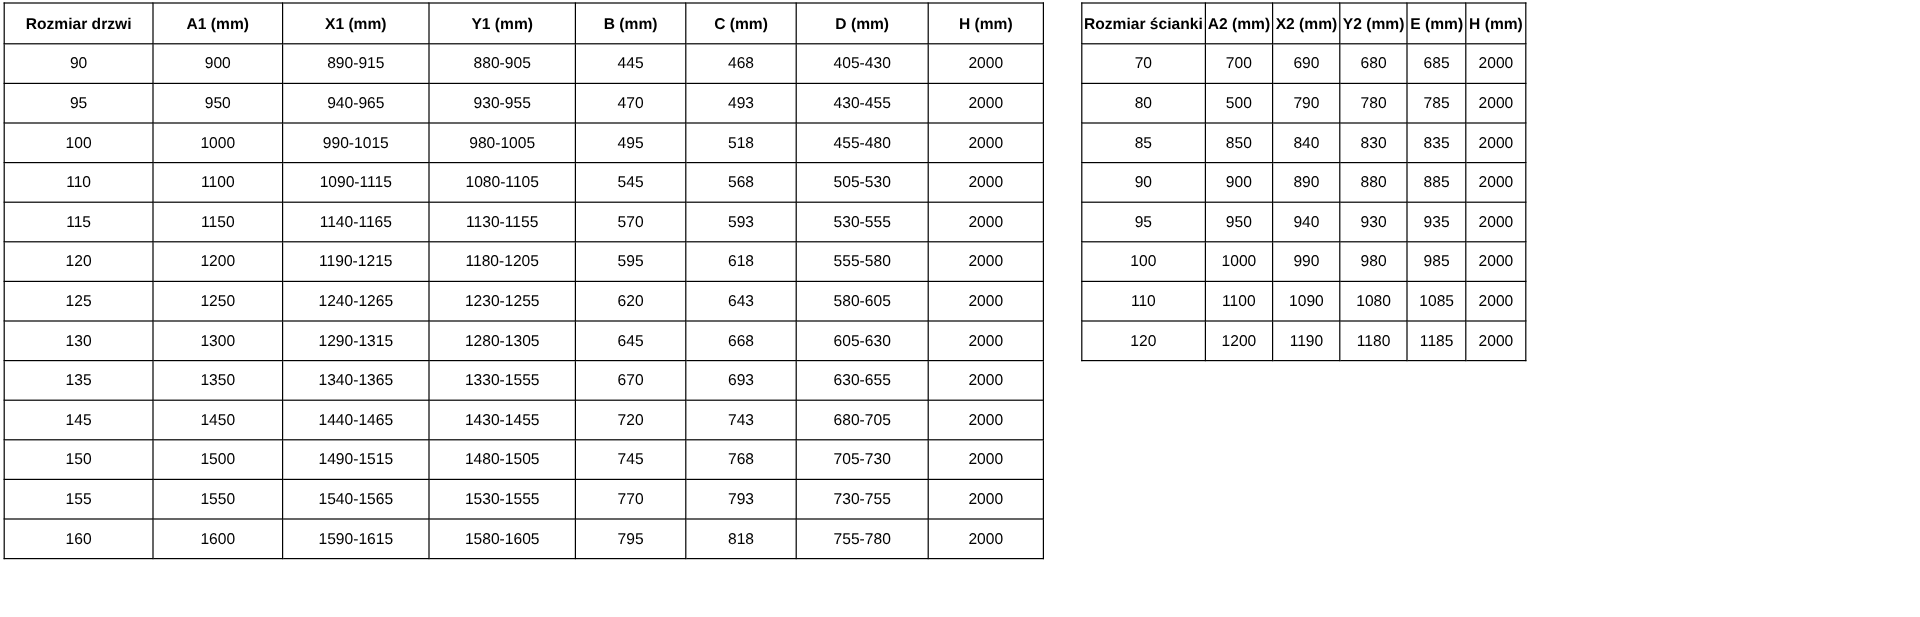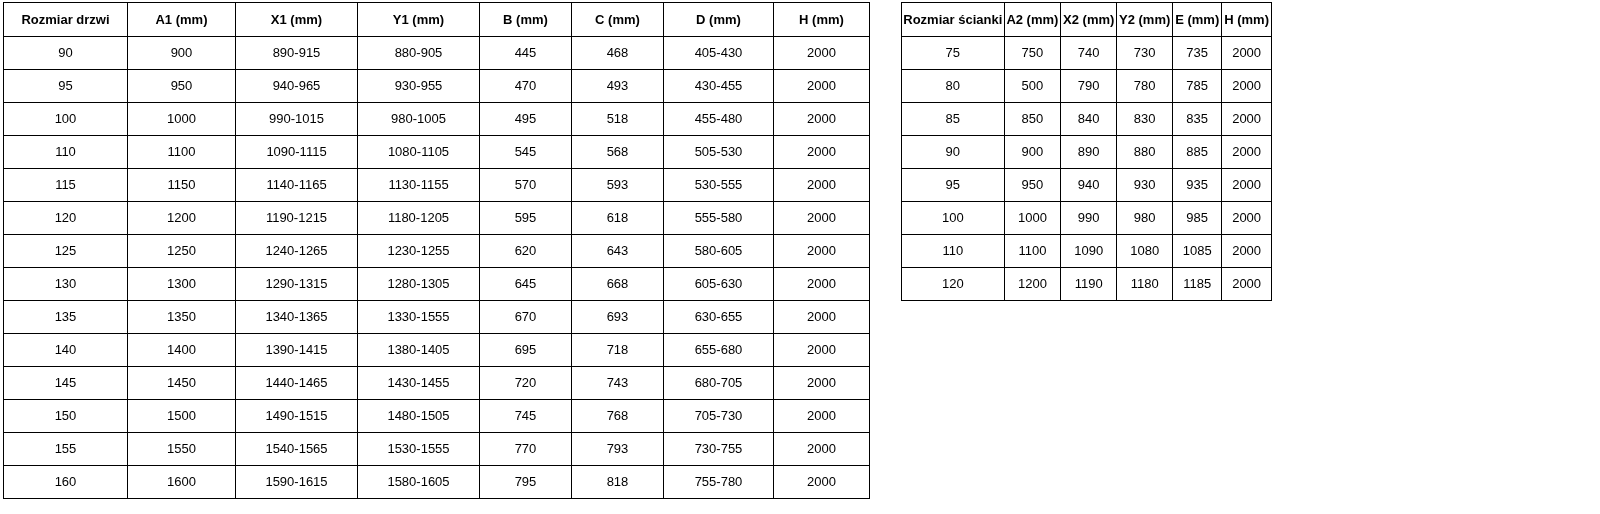--- a/index.html
+++ b/index.html
@@ -182,30 +182,20 @@
             <td>135</td>
             <td>1350</td>
             <td>1340-1365</td>
             <td>1330-1555</td>
             <td>670</td>
             <td>693</td>
             <td>630-655</td>
             <td>2000</td>
           </tr>
           <tr>
-            <td>140</td>
-            <td>1400</td>
-            <td>1390-1415</td>
-            <td>1380-1405</td>
-            <td>695</td>
-            <td>718</td>
-            <td>655-680</td>
-            <td>2000</td>
-          </tr>
-          <tr>
             <td>145</td>
             <td>1450</td>
             <td>1440-1465</td>
             <td>1430-1455</td>
             <td>720</td>
             <td>743</td>
             <td>680-705</td>
             <td>2000</td>
           </tr>
           <tr>
@@ -257,25 +247,25 @@
             <th>Rozmiar ścianki</th>
             <th>A2 (mm)</th>
             <th>X2 (mm)</th>
             <th>Y2 (mm)</th>
             <th>E (mm)</th>
             <th>H (mm)</th>
           </tr>
       </thead>
       <tbody id="walls-body">
           <tr>
-            <td>75</td>
-            <td>750</td>
-            <td>740</td>
-            <td>730</td>
-            <td>735</td>
+            <td>70</td>
+            <td>700</td>
+            <td>690</td>
+            <td>680</td>
+            <td>685</td>
             <td>2000</td>
           </tr>
           <tr>
             <td>80</td>
             <td>500</td>
             <td>790</td>
             <td>780</td>
             <td>785</td>
             <td>2000</td>
           </tr>

